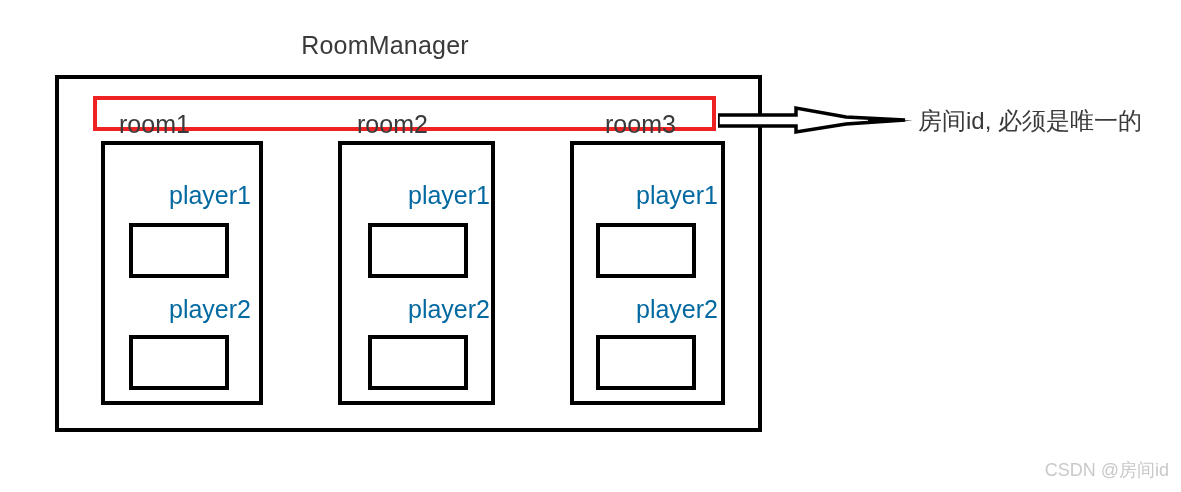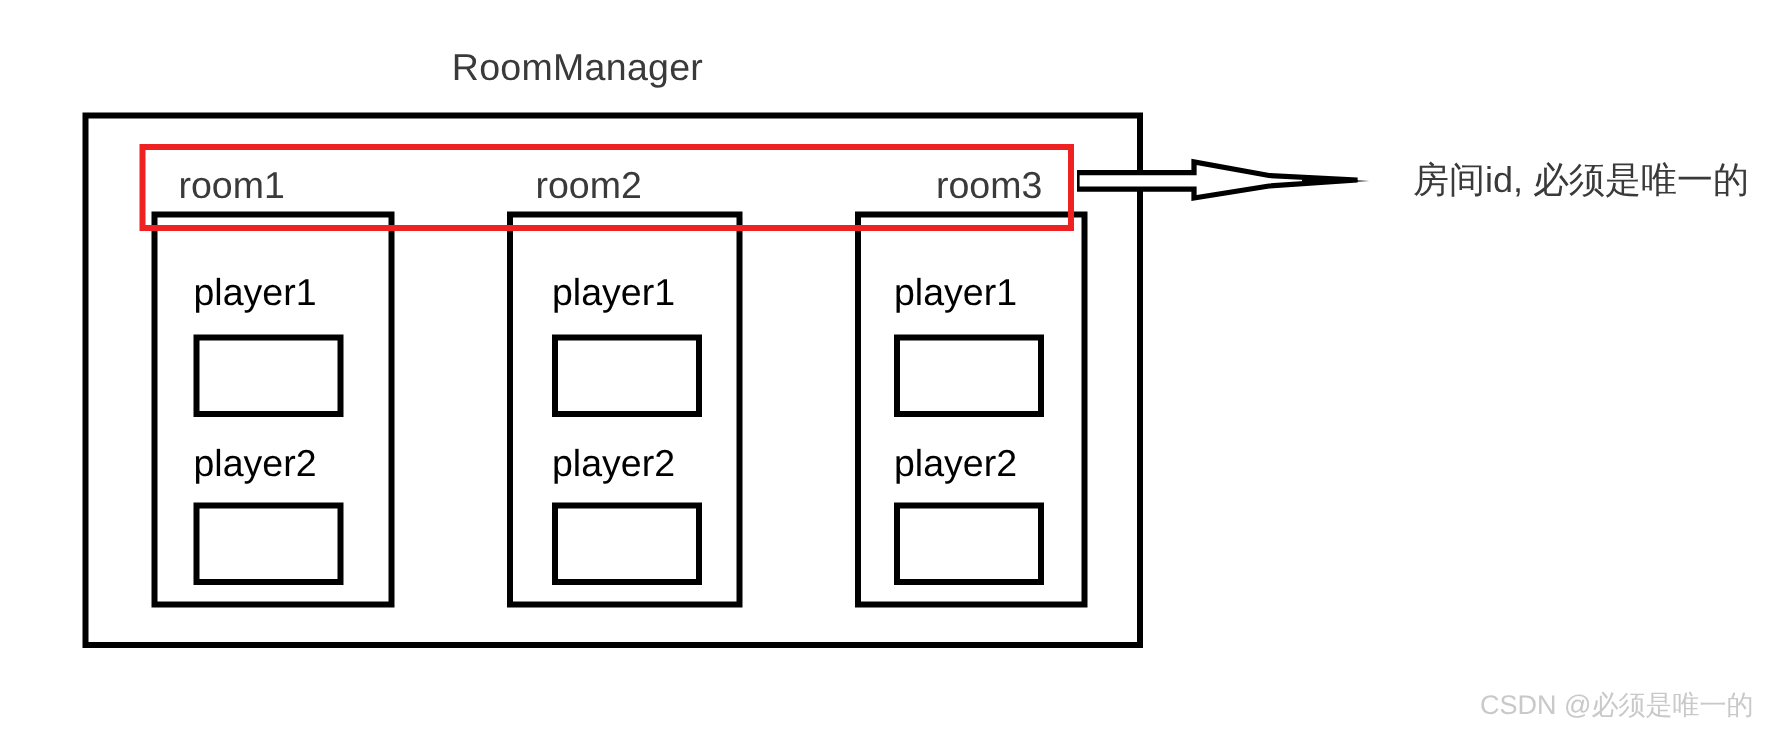--- a/index.html
+++ b/index.html
@@ -42,59 +42,60 @@
     border: 4px solid #000000;
     background: transparent;
   }
 
   
   #room-id-strip {
     position: absolute;
     left: 93px;
     top: 96px;
     width: 623px;
-    height: 58px;
+    height: 35px;
     box-sizing: border-box;
     border: 4px solid #ee2222;
     background: transparent;
     z-index: 4;
   }
   .room-label {
     position: absolute;
     top: 12px;
     font-size: 25px;
     line-height: 1;
     color: #3a3a3a;
     white-space: nowrap;
   }
   #room-label-1 { left: 22px; }
   #room-label-2 { left: 260px; }
-  #room-label-3 { left: 527px; }
+  #room-label-3 { left: 508px; }
 
   
   .room-column {
     position: absolute;
     top: 141px;
     width: 162px;
     height: 264px;
     box-sizing: border-box;
     border: 4px solid #000000;
     background: transparent;
     z-index: 2;
   }
   #room-column-1 { left: 101px; }
   #room-column-2 { left: 338px; width: 157px; }
   #room-column-3 { left: 570px; width: 155px; }
 
   .player-label {
     position: absolute;
     font-size: 25px;
     line-height: 1;
-    color: #000000;
+    color: #0369a1;
     white-space: nowrap;
+    margin-left: 40px;
   }
   .player-slot {
     position: absolute;
     width: 100px;
     height: 55px;
     box-sizing: border-box;
     border: 4px solid #000000;
     background: transparent;
   }
 
@@ -128,21 +129,20 @@
 
   
   #annotation-text {
     position: absolute;
     left: 918px;
     top: 106px;
     font-size: 24px;
     line-height: 1.25;
     color: #3a3a3a;
     white-space: nowrap;
-    margin-left: 24px;
   }
 
   
   #watermark {
     position: absolute;
     right: 12px;
     bottom: 10px;
     font-size: 18px;
     line-height: 1.2;
     color: #c9c9c9;
@@ -185,13 +185,13 @@
 
 <svg id="callout-arrow" viewBox="0 0 195 34">
 
   <polygon points="0,11 78,11 78,4 128,13 187,16 128,20 78,28 78,22 0,22" fill="#ffffff" stroke="#000000" stroke-width="3.5" stroke-linejoin="miter"></polygon>
 
   <polygon points="150,14.2 195,16.7 150,19.2" fill="#000000"></polygon>
 </svg>
 
 <div id="annotation-text">房间id, 必须是唯一的</div>
 
-<div id="watermark">CSDN @必须是唯一的</div>
+<div id="watermark">CSDN @房间id</div>
 
 </body></html>

